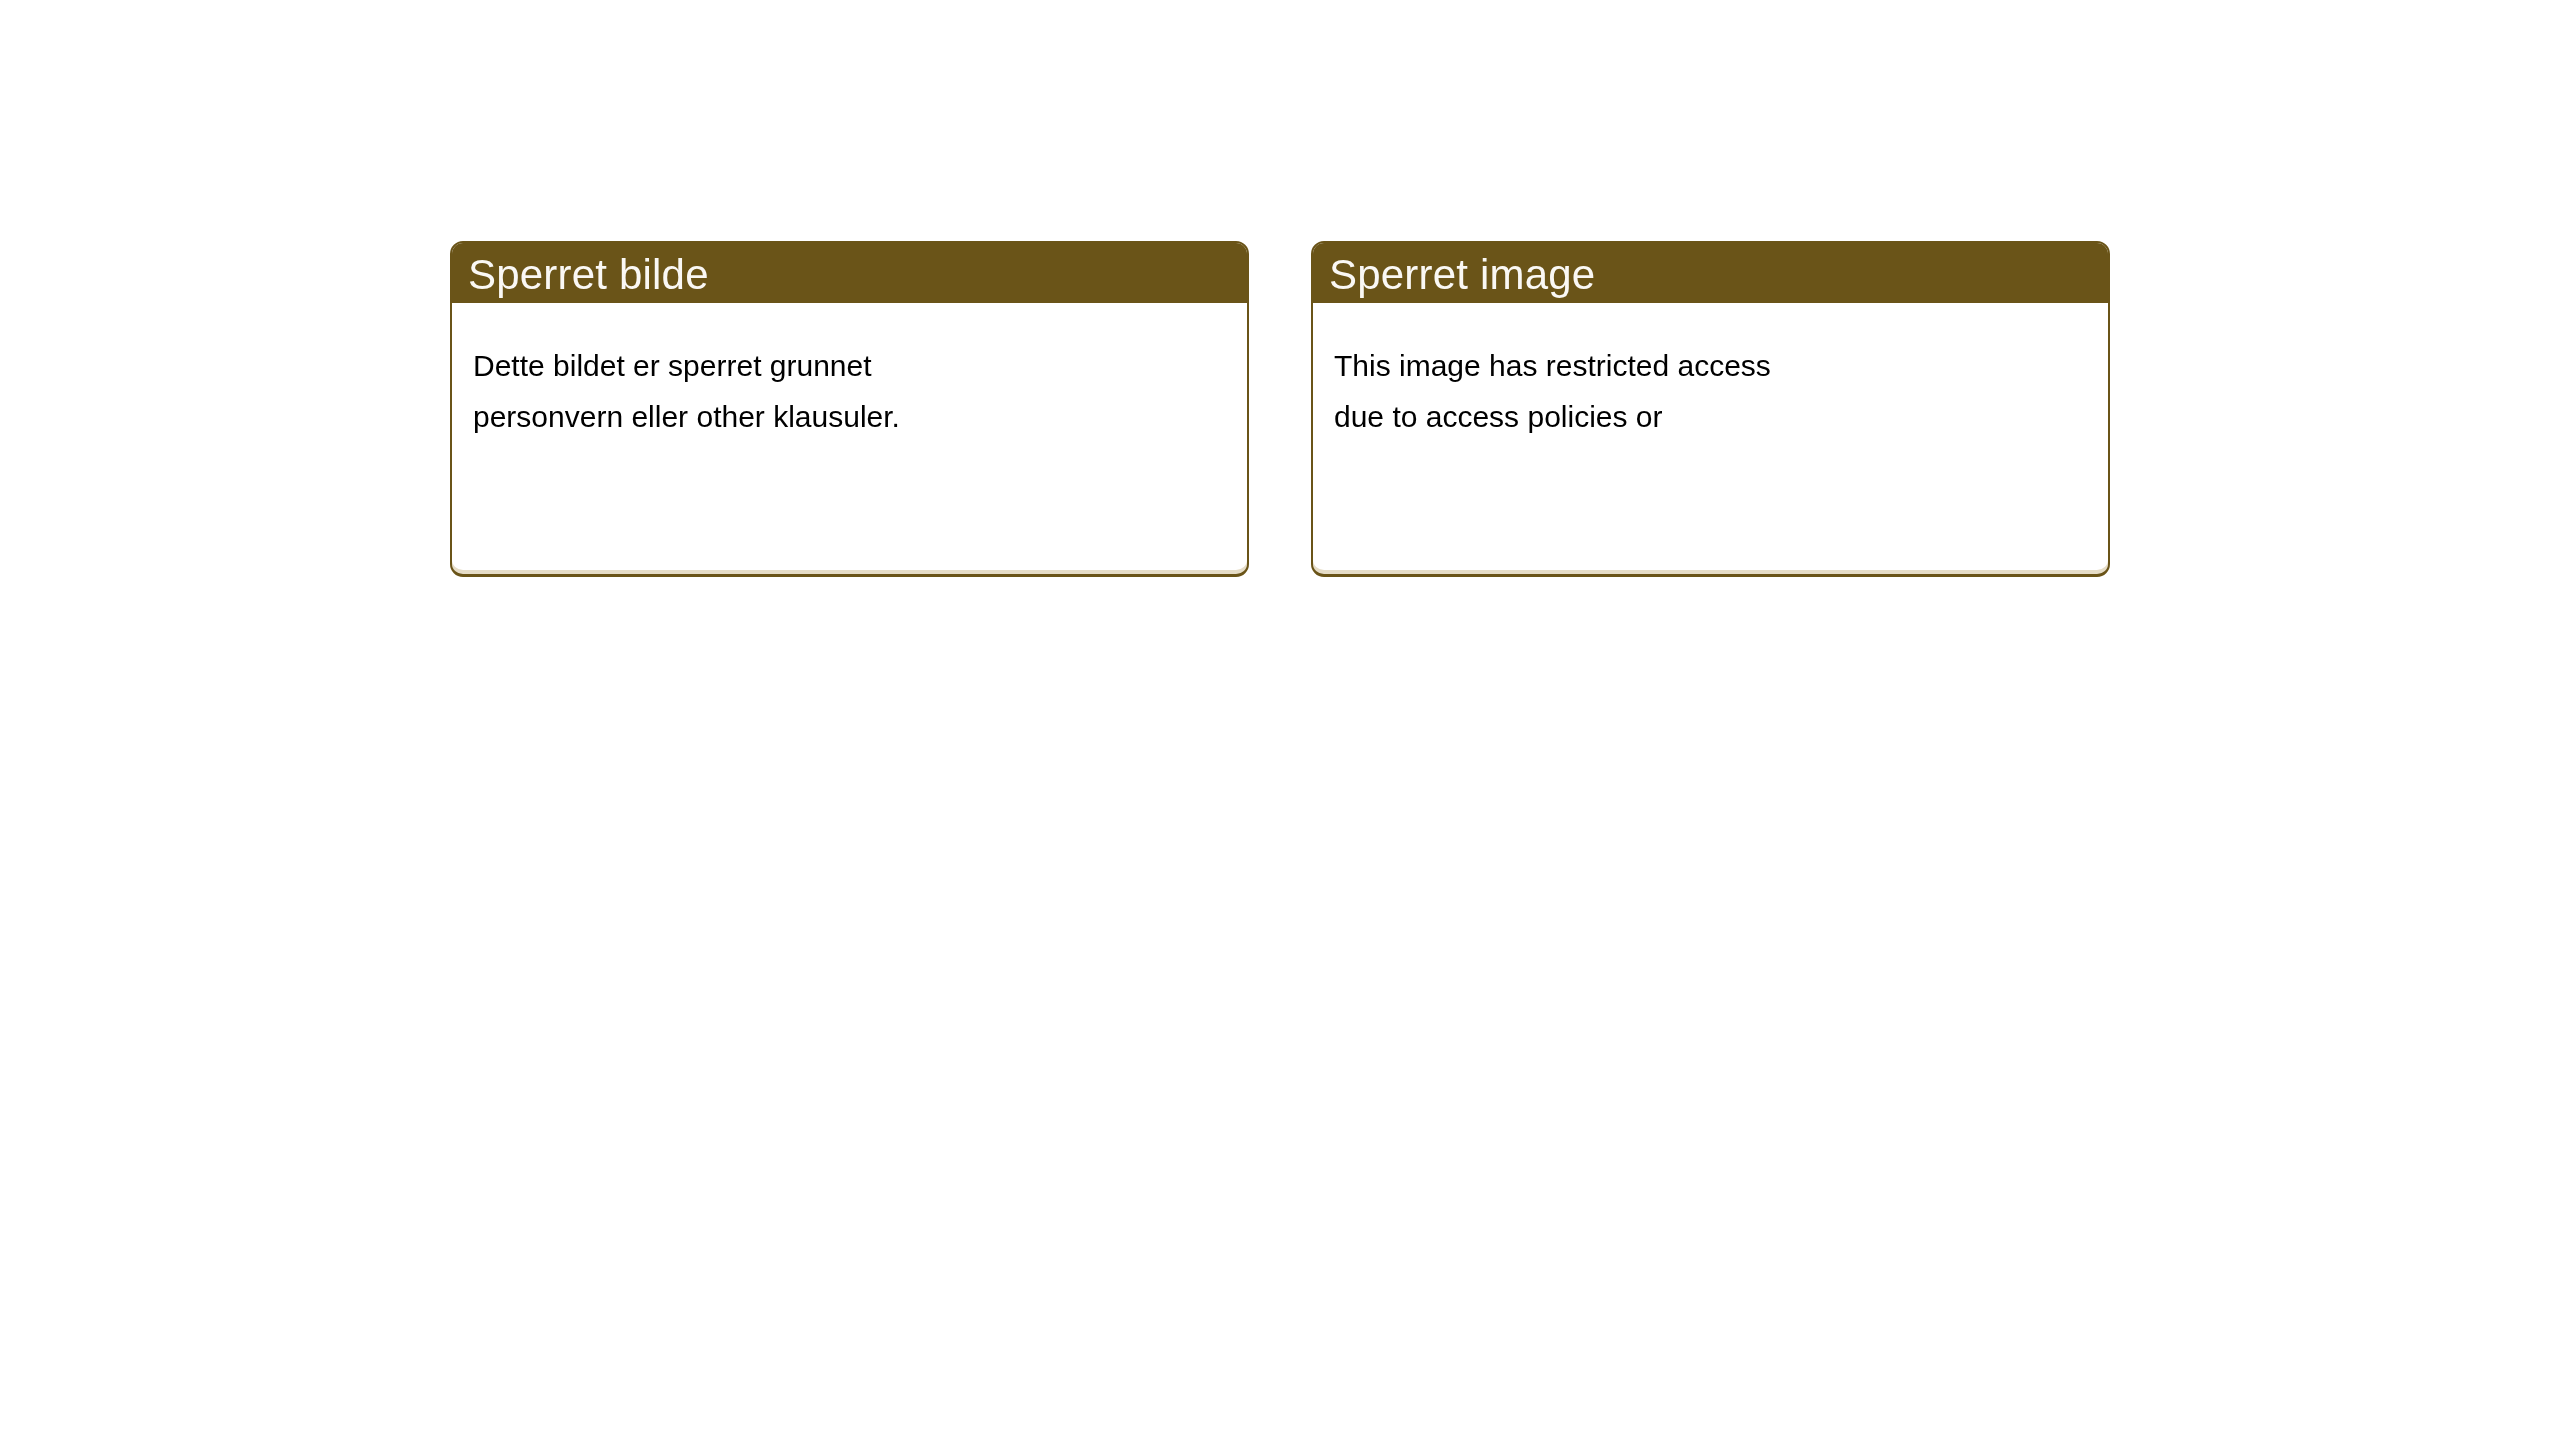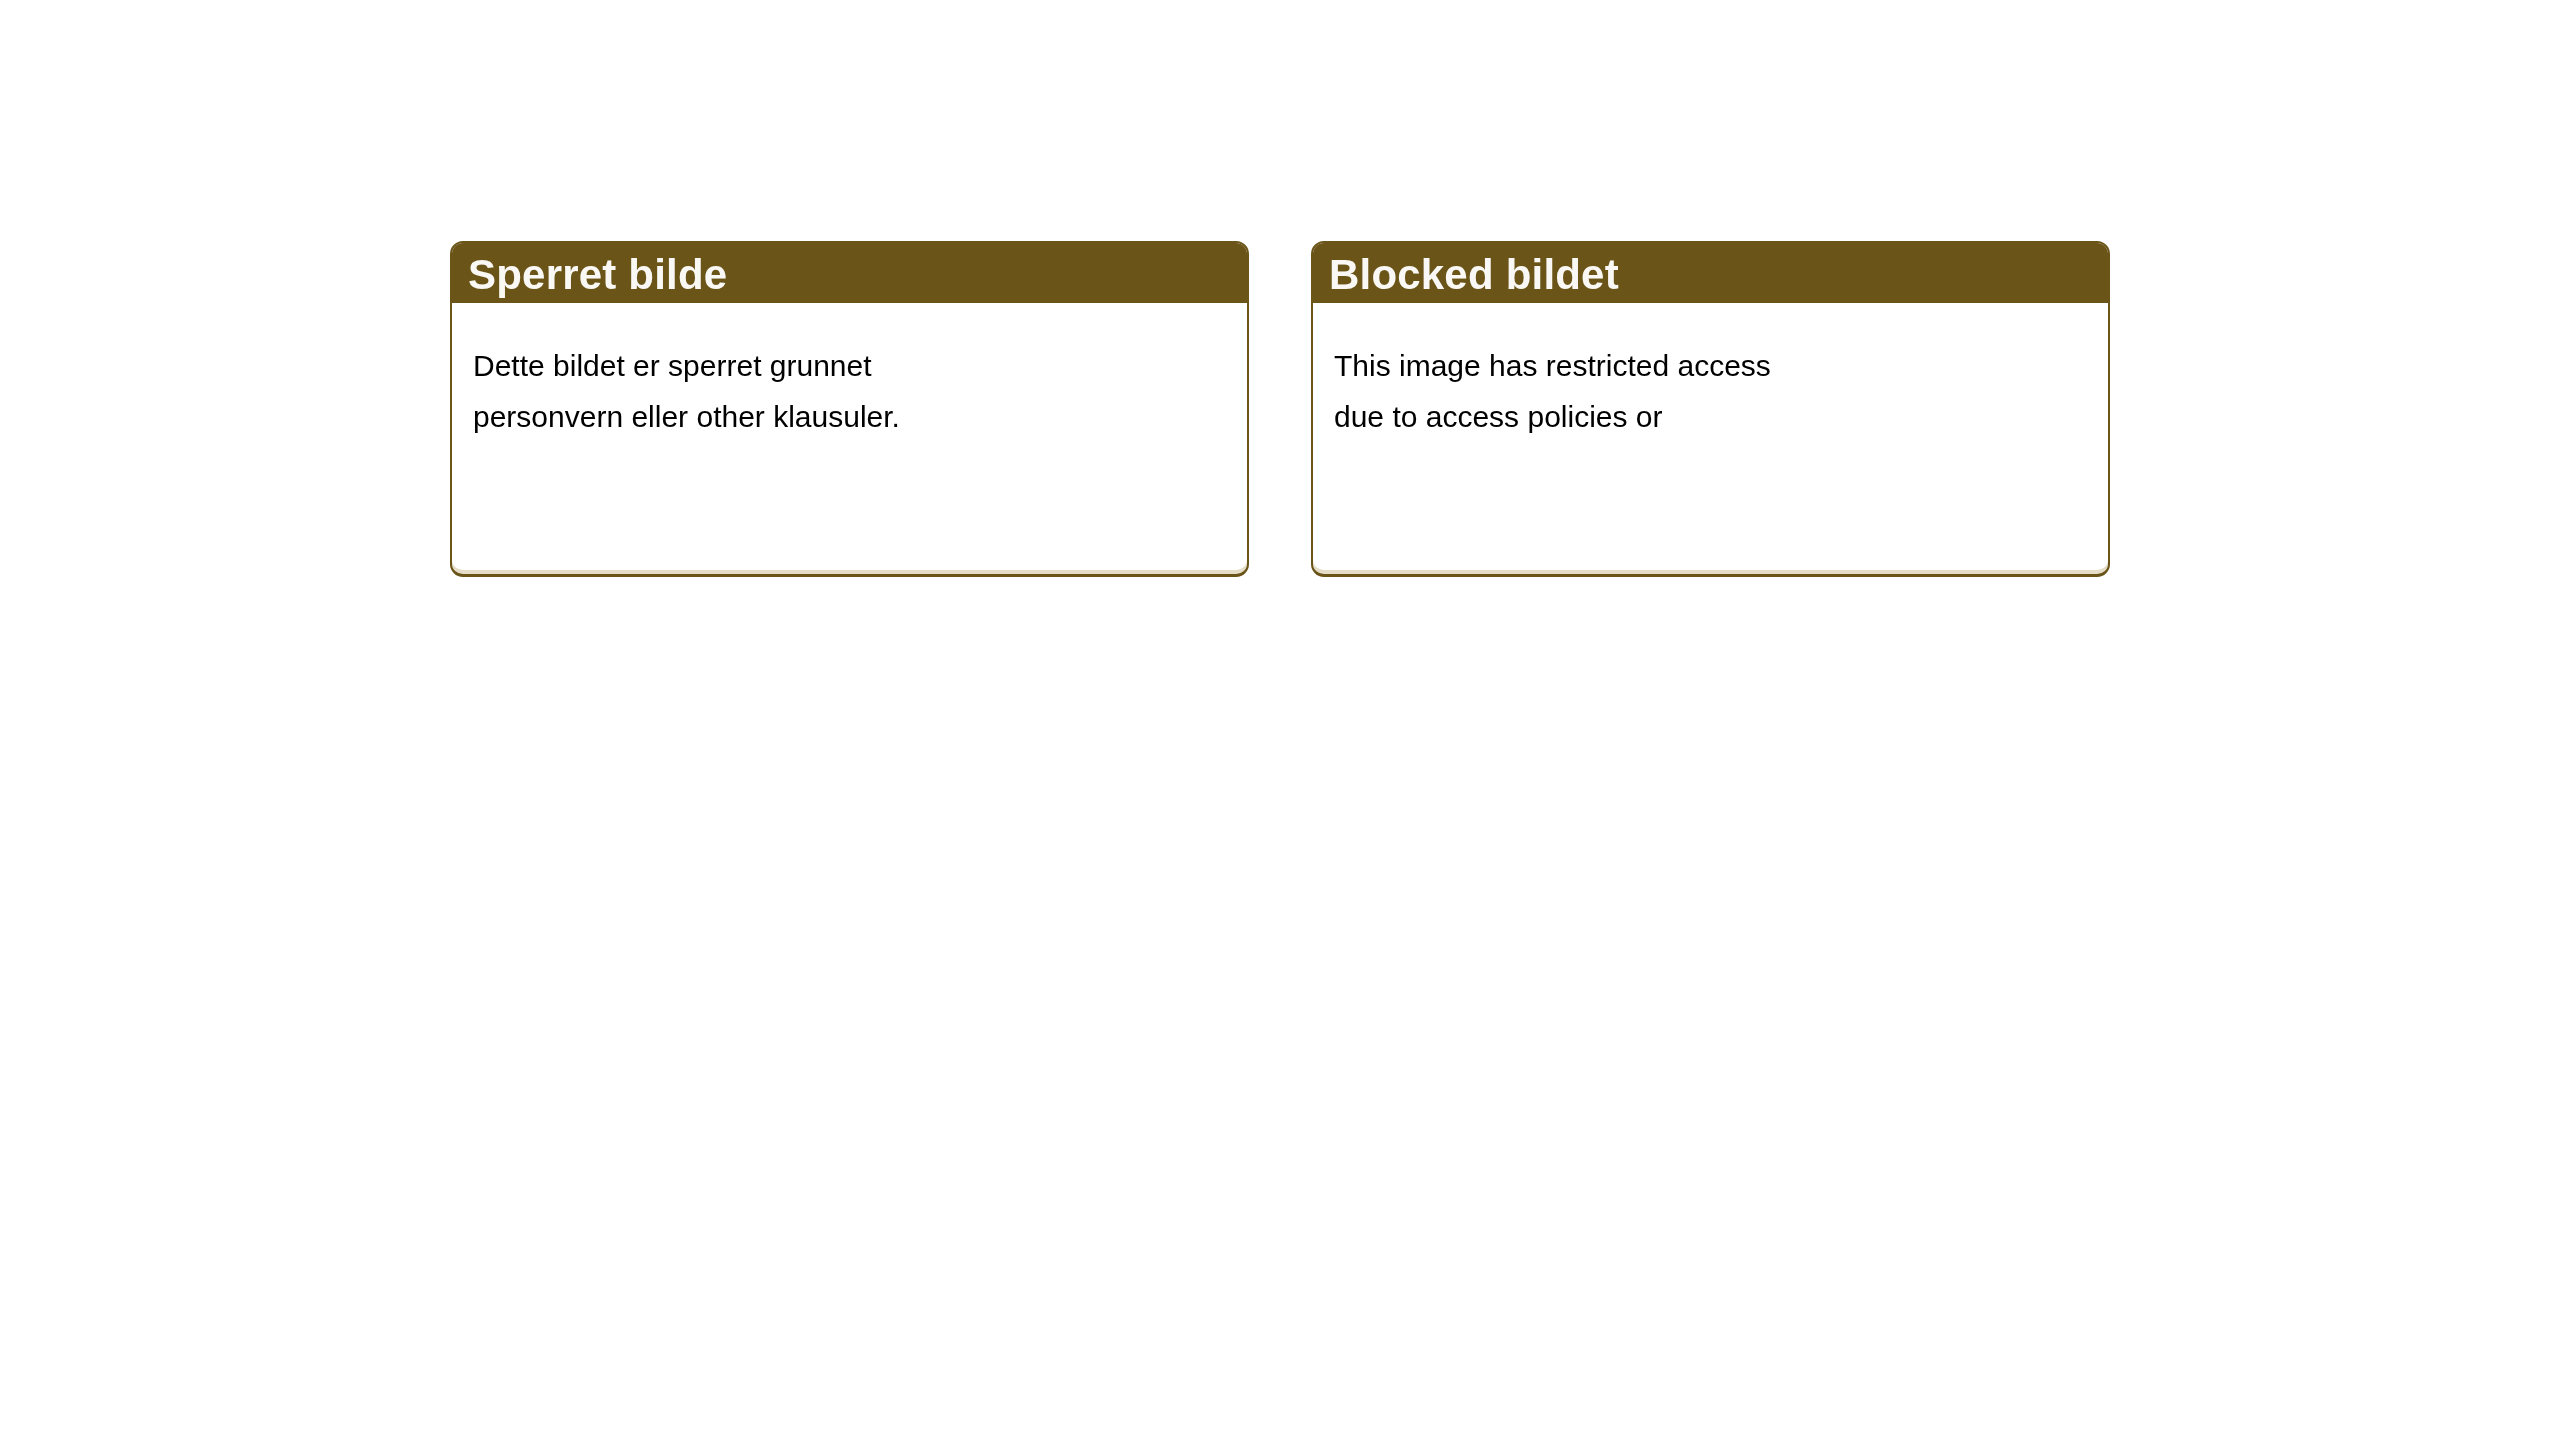--- a/index.html
+++ b/index.html
@@ -39,21 +39,21 @@
     height: 60px;
     background: var(--accent-brown);
     display: flex;
     align-items: center;
     padding-left: 16px;
     padding-top: 4px;
   }
   .card-title {
     color: var(--header-text-color);
     font-size: 42px;
-    font-weight: 700;
+    font-weight: 400;
     letter-spacing: 0.2px;
     white-space: nowrap;
   }
   .card-body {
     padding: 37px 24px 0 21px;
     color: var(--body-text-color);
     font-size: 30px;
     line-height: 51px;
   }
   .body-line { white-space: nowrap; }
@@ -68,21 +68,21 @@
       <span class="card-title">Sperret bilde</span>
     </div>
     <div class="card-body">
       <div class="body-line">Dette bildet er sperret grunnet</div>
       <div class="body-line">personvern eller other klausuler.</div>
     </div>
   </div>
 
   <div class="card card-en">
     <div class="card-header">
-      <span class="card-title">Blocked bildet</span>
+      <span class="card-title">Sperret image</span>
     </div>
     <div class="card-body">
       <div class="body-line">This image has restricted access</div>
       <div class="body-line">due to access policies or</div>
     </div>
   </div>
 
 </div>
 
 </body></html>

